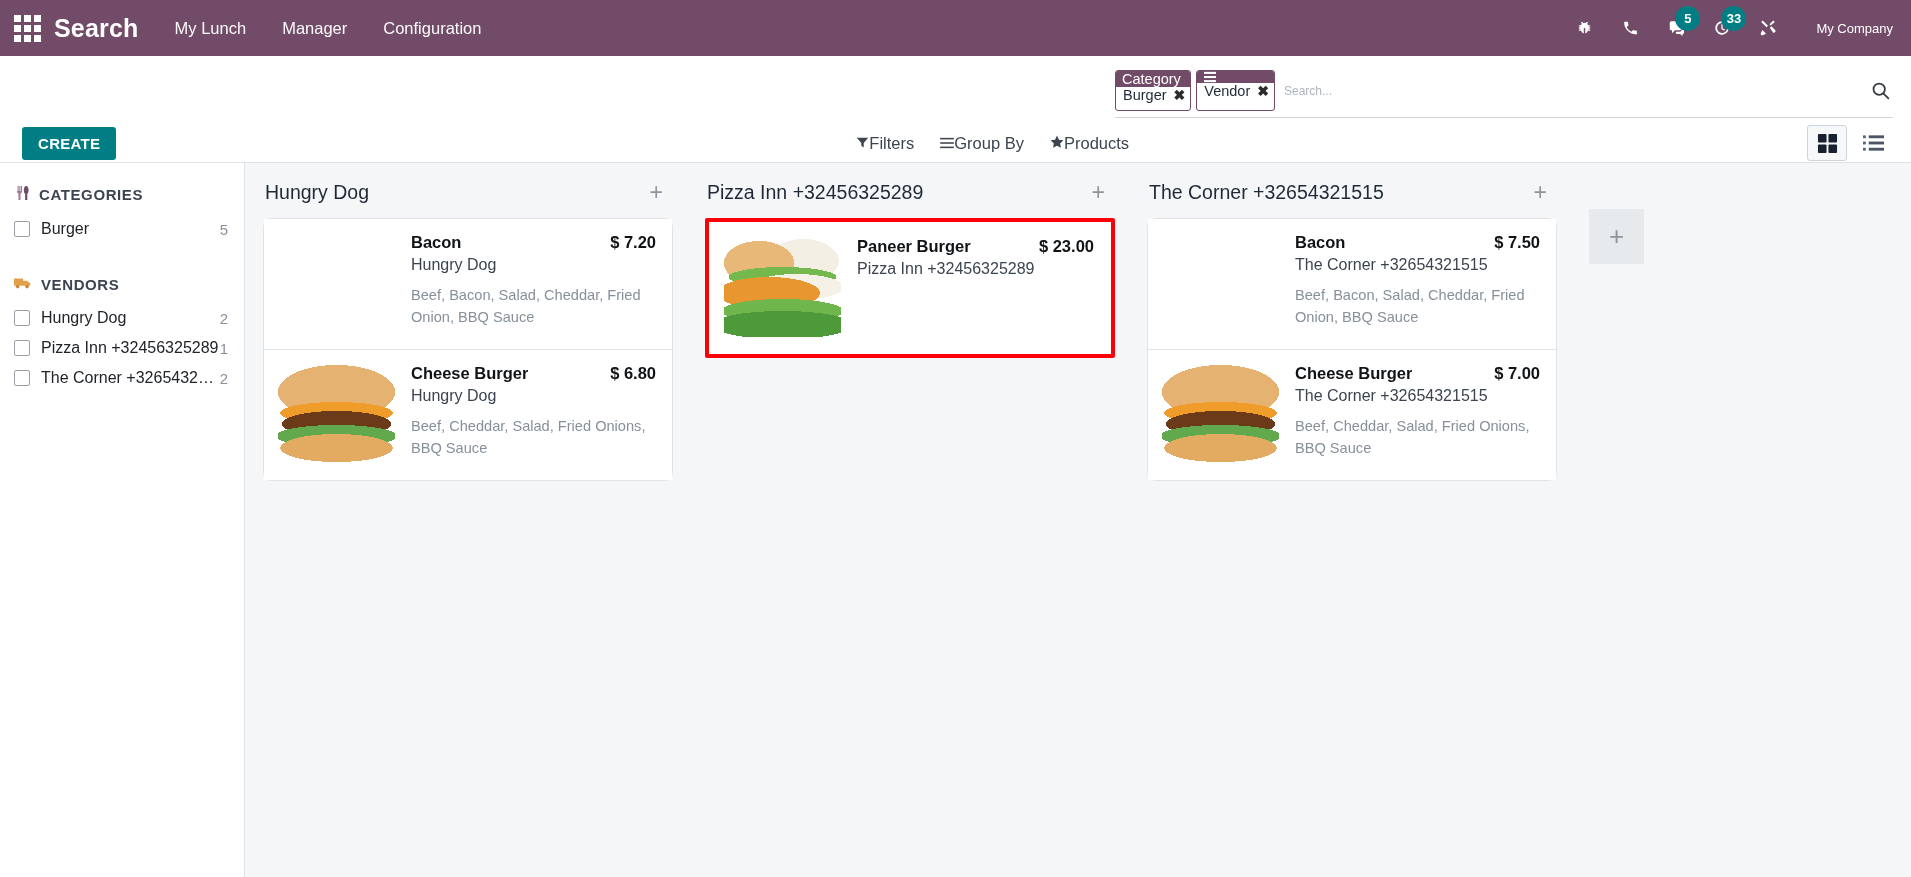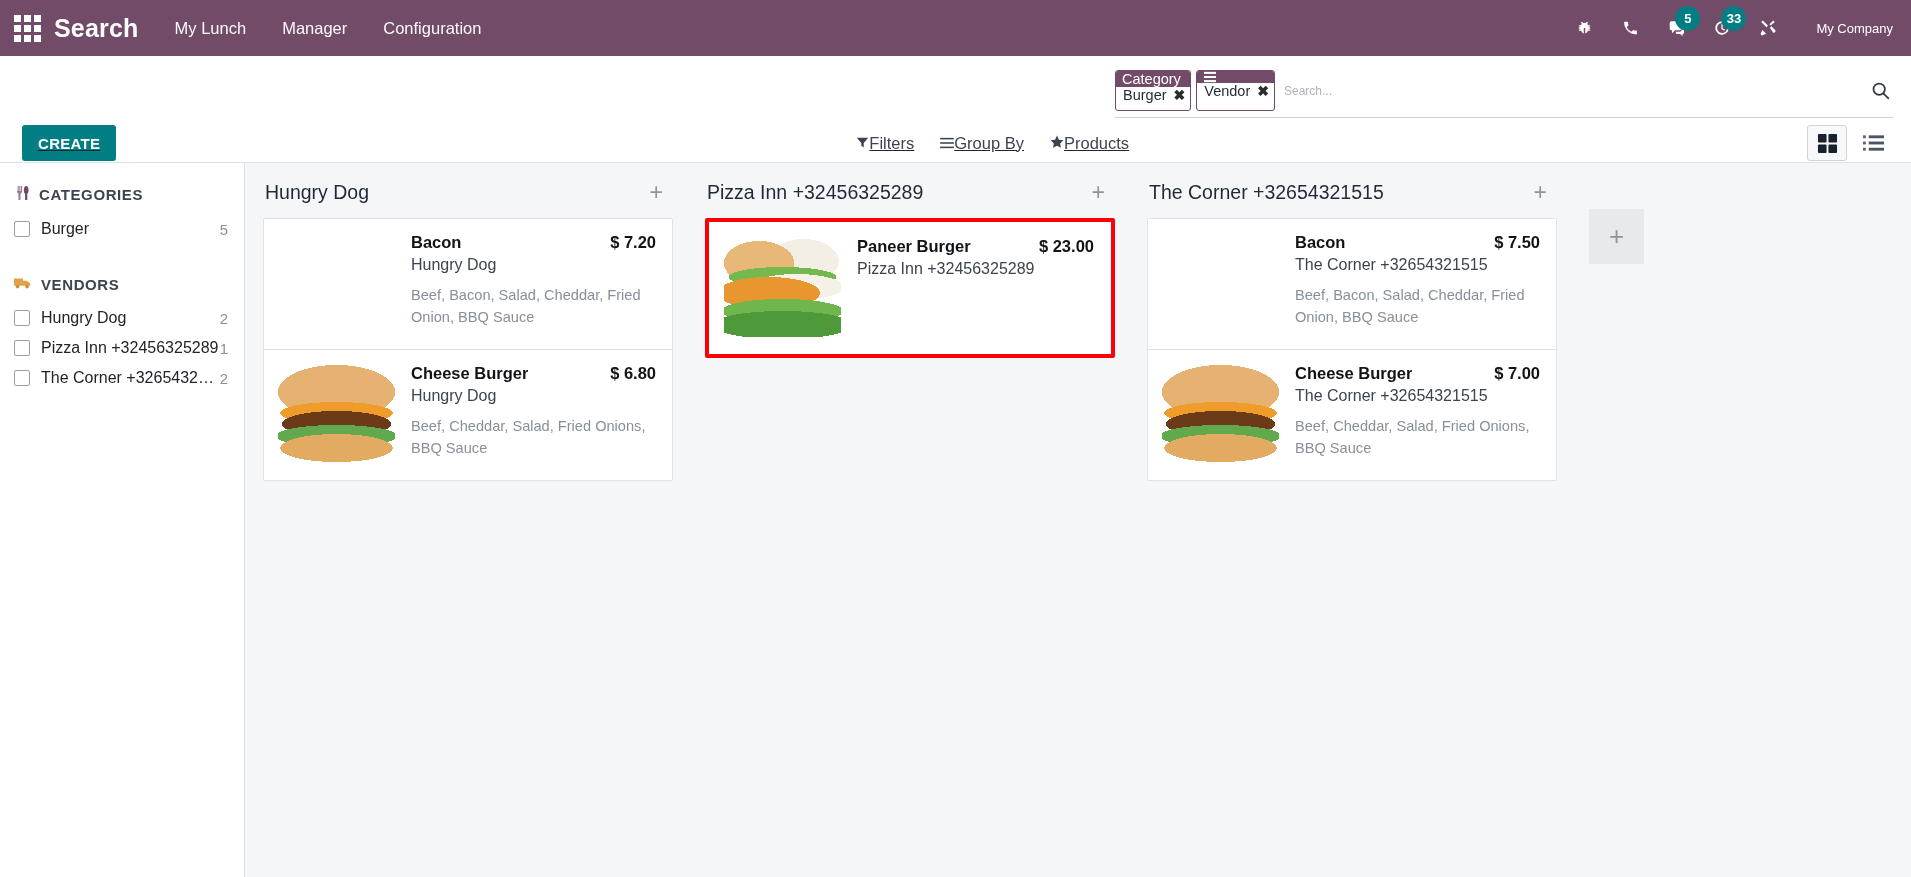--- a/index.html
+++ b/index.html
@@ -149,21 +149,21 @@
     font-size: 12px;
     color: #212529;
     font-family: "Liberation Sans", sans-serif;
     background: transparent;
     padding: 0 4px;
     height: 26px;
   }
   .search-input::placeholder { color: #adb5bd; }
   .search-magnifier { color: #495057; cursor: pointer; padding: 0 2px 0 8px; display:flex; align-items:center;}
 
-  .cp-row2 { display: flex; padding: 7px 18px 0 22px; text-decoration: underline; }
+  .cp-row2 { display: flex; align-items: center; padding: 7px 18px 0 22px; }
   .btn-create {
     background: #017e84;
     color: #ffffff;
     border: none;
     font-size: 15px;
     font-weight: bold;
     letter-spacing: 0.3px;
     padding: 8px 16px;
     border-radius: 3px;
     cursor: pointer;
@@ -257,21 +257,21 @@
   }
   .k-col-add {
     margin-left: auto;
     color: #8d949c;
     font-size: 23px;
     line-height: 1;
     cursor: pointer;
     padding: 0 4px;
     font-weight: 300;
   }
-  .k-cards { border: 1px solid #dfe3e7; border-radius: 2px; background: #ffffff; }
+  .k-cards { border: 1px solid #dfe3e7; border-radius: 9px; background: #ffffff; }
   .k-card {
     display: flex;
     padding: 14px 16px 16px 14px;
     background: #ffffff;
     border-bottom: 1px solid #dfe3e7;
     cursor: pointer;
     min-height: 129px;
   }
   .k-card:last-child { border-bottom: none; }
   .k-cards.highlight {

